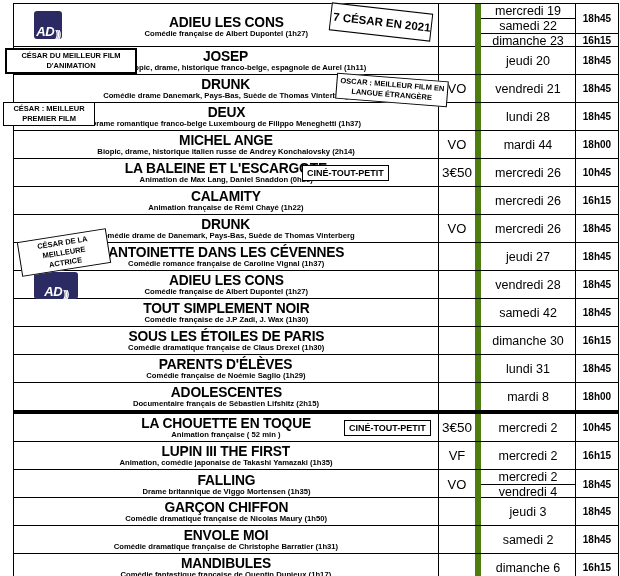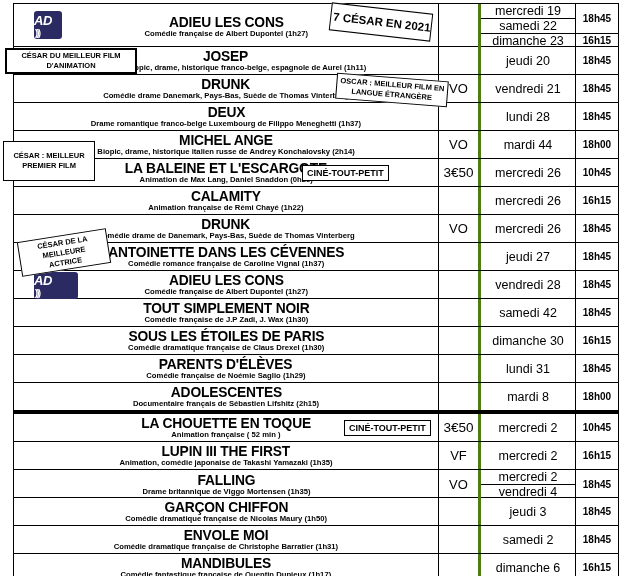--- a/index.html
+++ b/index.html
@@ -24,21 +24,21 @@
   }
   .film-title{
     font-weight:bold;font-size:15px;line-height:1.0;white-space:nowrap;
     transform:scaleX(.92);letter-spacing:-.2px;
   }
   .film-desc{
     font-weight:bold;font-size:8px;line-height:1.1;white-space:nowrap;
     transform:scaleX(.96);margin-top:1px;
   }
   .c-version{
-    border-right:3px solid #4d7c0f;display:flex;align-items:center;justify-content:center;
+    border-right:6px solid #4d7c0f;display:flex;align-items:center;justify-content:center;
     font-size:13px;
   }
   .price{font-size:13.5px;}
   .c-date{border-right:1px solid #000;display:flex;flex-direction:column;}
   .date-entry{
     flex:1;display:flex;align-items:center;justify-content:center;
     font-size:12.5px;border-bottom:1px solid #000;box-sizing:border-box;white-space:nowrap;
   }
   .date-entry:last-child{border-bottom:none;}
   .c-time{border-right:1px solid #000;display:flex;flex-direction:column;}
@@ -48,41 +48,41 @@
   }
   .time-entry:last-child{border-bottom:none;}
   .thick-divider{height:3px;background:#000;}
   
   .badge{
     position:absolute;background:#fff;border:1.5px solid #000;z-index:3;
     text-align:center;font-weight:bold;color:#000;
   }
   .badge div{white-space:nowrap;}
   .badge-ad-logo,.badge-ad-logo-wide{
-    background:#2b2a63;border:none;color:#fff;display:flex;align-items:flex-start;
-    justify-content:center;border-radius:3px;z-index:2;flex-direction:column;
+    background:#2b2a63;border:none;color:#fff;display:flex;align-items:flex-end;
+    justify-content:center;border-radius:3px;z-index:2;
   }
   .badge-ad-logo{left:20px;top:7px;width:28px;height:28px;}
   .badge-ad-logo-wide{left:20px;top:1px;width:44px;height:27px;}
   .ad-text{font-style:italic;font-weight:900;font-size:13px;letter-spacing:-.5px;}
   .ad-arcs{font-size:9px;font-weight:bold;letter-spacing:-1.5px;margin-left:1px;}
   .badge-stamp-7-cesar{
     left:316px;top:4px;width:96px;padding:7px 2px;font-size:11.5px;
     transform:rotate(6.5deg);
   }
   .badge-badge-cesar-animation{
     left:-9px;top:1px;width:128px;font-size:7.5px;line-height:1.35;padding:1px 0;
     border-width:2px;
   }
   .badge-stamp-oscar{
     left:322px;top:2px;width:108px;font-size:7.5px;line-height:1.3;
     transform:rotate(4.5deg);padding:2px 1px;
   }
   .badge-badge-cesar-premier{
-    left:-11px;top:-1px;width:90px;font-size:7.5px;line-height:1.35;padding:9px 0;margin-top:39px;
+    left:-11px;top:-1px;width:90px;font-size:7.5px;line-height:1.35;padding:1px 0;
   }
   .badge-badge-cine-tout-petit{left:288px;top:6px;font-size:9px;padding:2px 4px;}
   .badge-badge-cine-tout-petit-2{left:330px;top:6px;font-size:9px;padding:2px 4px;}
   .badge-stamp-cesar-actrice{
     left:5px;top:-8px;width:88px;font-size:7.5px;line-height:1.3;
     transform:rotate(-9deg);padding:2px 0;
   }
 </style>
 </head>
 <body>

